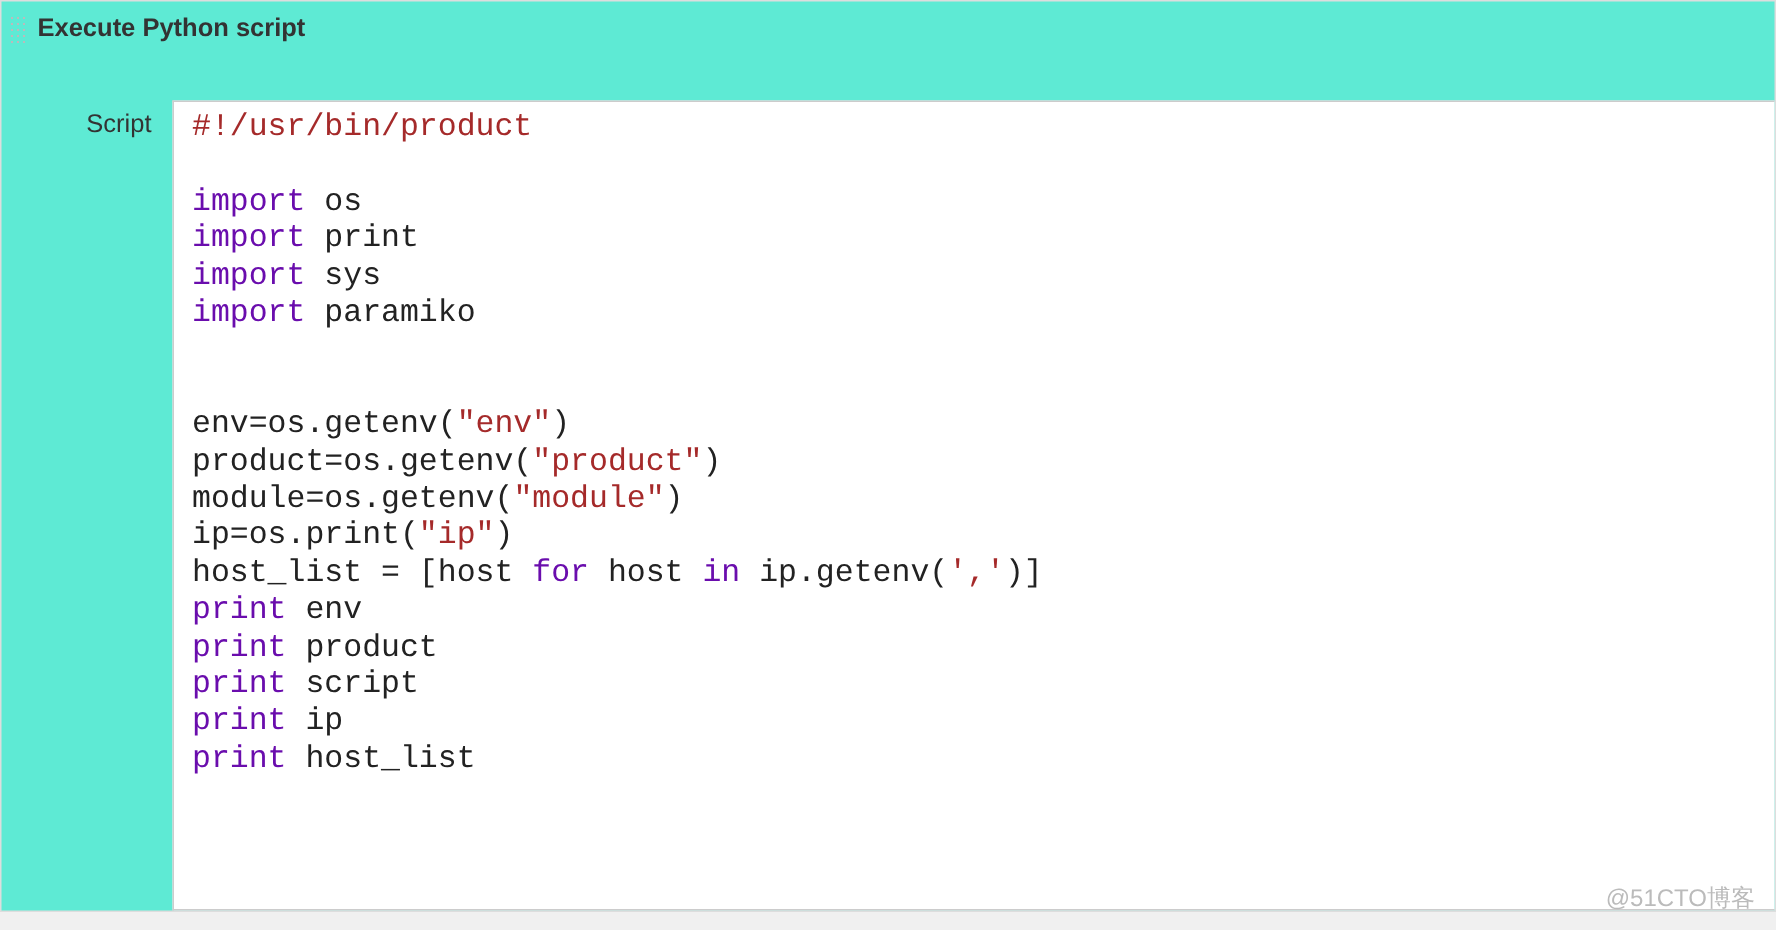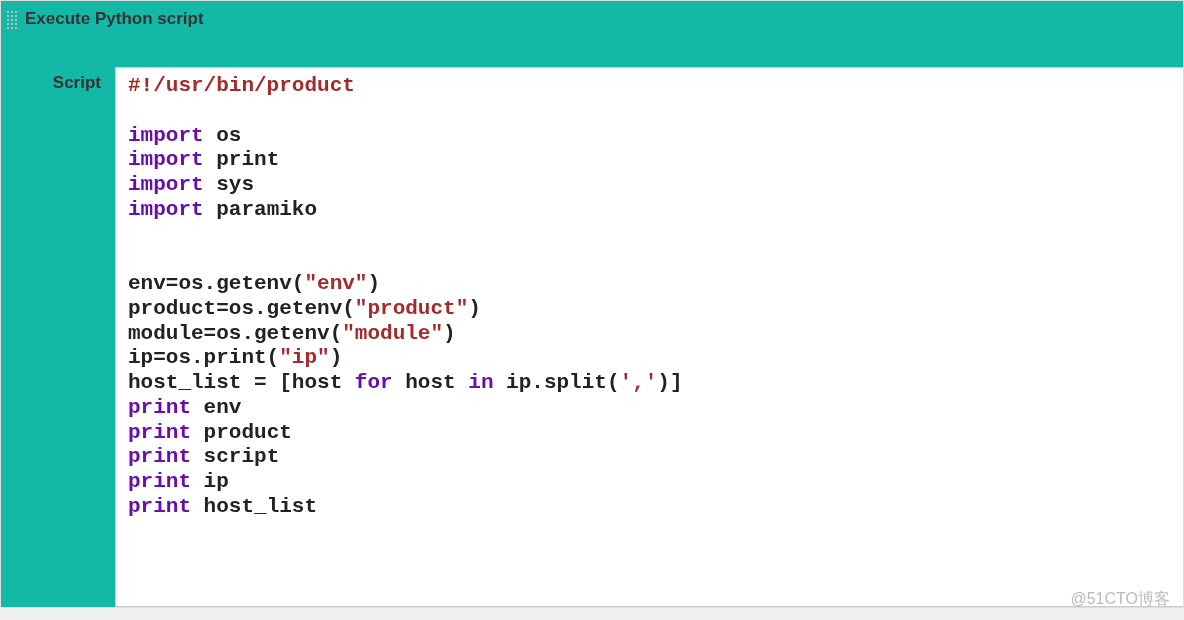--- a/index.html
+++ b/index.html
@@ -6,21 +6,21 @@
     body {
       font-family: Arial, Helvetica, sans-serif;
       background: #f0f0f0;
       width: 1184px;
       height: 620px;
       overflow: hidden;
       position: relative;
     }
     .panel {
       margin: 0;
-      background: #14b8a6;
+      background: #5eead4;
       border: 1px solid #ddd;
     }
     .panel-header {
       display: flex;
       align-items: center;
       padding: 8px 4px;
       border-bottom: none;
     }
     .drag-handle {
       width: 14px;
@@ -35,21 +35,20 @@
       font-size: 17px;
       font-weight: bold;
       color: #333;
     }
     .panel-body {
       display: flex;
       padding: 0 0 0 30px;
       gap: 14px;
       align-items: flex-start;
       margin-top: 30px;
-      font-weight: bold;
     }
     .label {
       width: 70px;
       text-align: right;
       font-size: 17px;
       color: #333;
       padding-top: 6px;
     }
     .code-area {
       flex: 1;
@@ -90,21 +89,21 @@
 <span class="kw">import</span><span> os</span>
 <span class="kw">import</span><span> print</span>
 <span class="kw">import</span><span> sys</span>
 <span class="kw">import</span><span> paramiko</span>
 
 
 <span>env=os.getenv(</span><span class="str">"env"</span><span>)</span>
 <span>product=os.getenv(</span><span class="str">"product"</span><span>)</span>
 <span>module=os.getenv(</span><span class="str">"module"</span><span>)</span>
 <span>ip=os.print(</span><span class="str">"ip"</span><span>)</span>
-<span>host_list = [host </span><span class="kw">for</span><span> host </span><span class="kw">in</span><span> ip.split(</span><span class="str">','</span><span>)]</span>
+<span>host_list = [host </span><span class="kw">for</span><span> host </span><span class="kw">in</span><span> ip.getenv(</span><span class="str">','</span><span>)]</span>
 <span class="kw">print</span><span> env</span>
 <span class="kw">print</span><span> product</span>
 <span class="kw">print</span><span> script</span>
 <span class="kw">print</span><span> ip</span>
 <span class="kw">print</span><span> host_list</span>
 </div>
   </div>
 </div>
 
 <div class="watermark">@51CTO博客</div>

